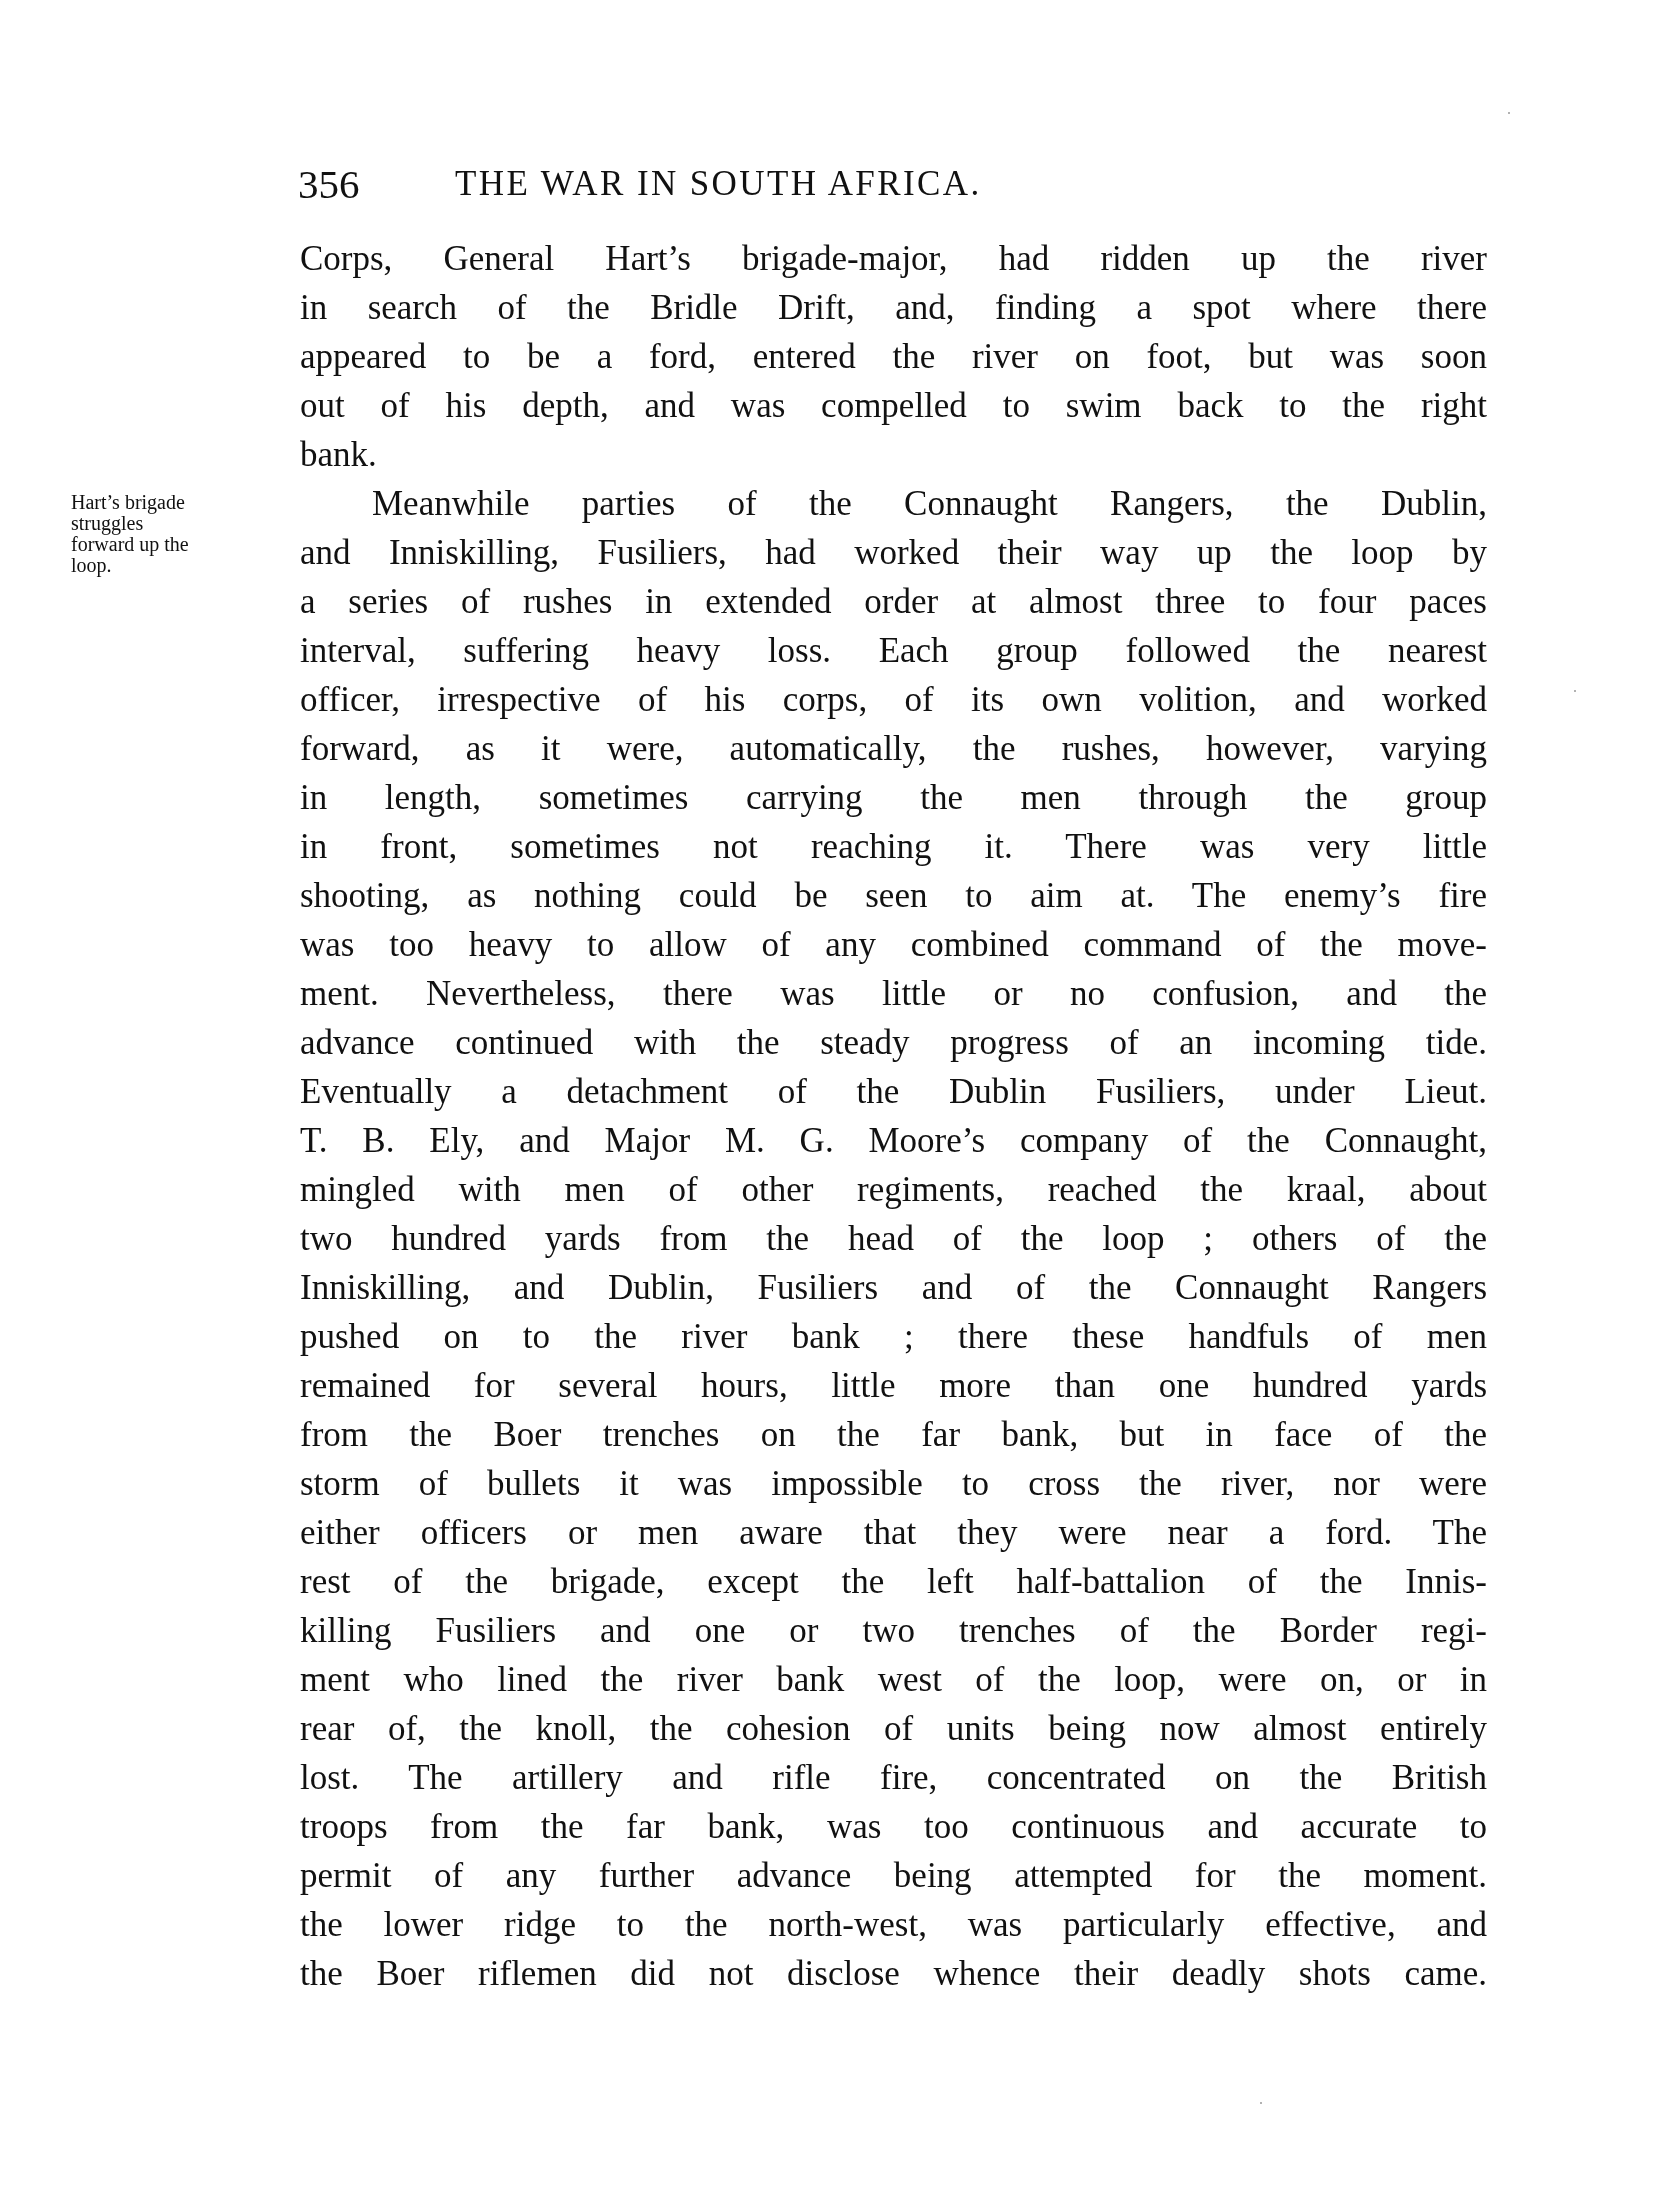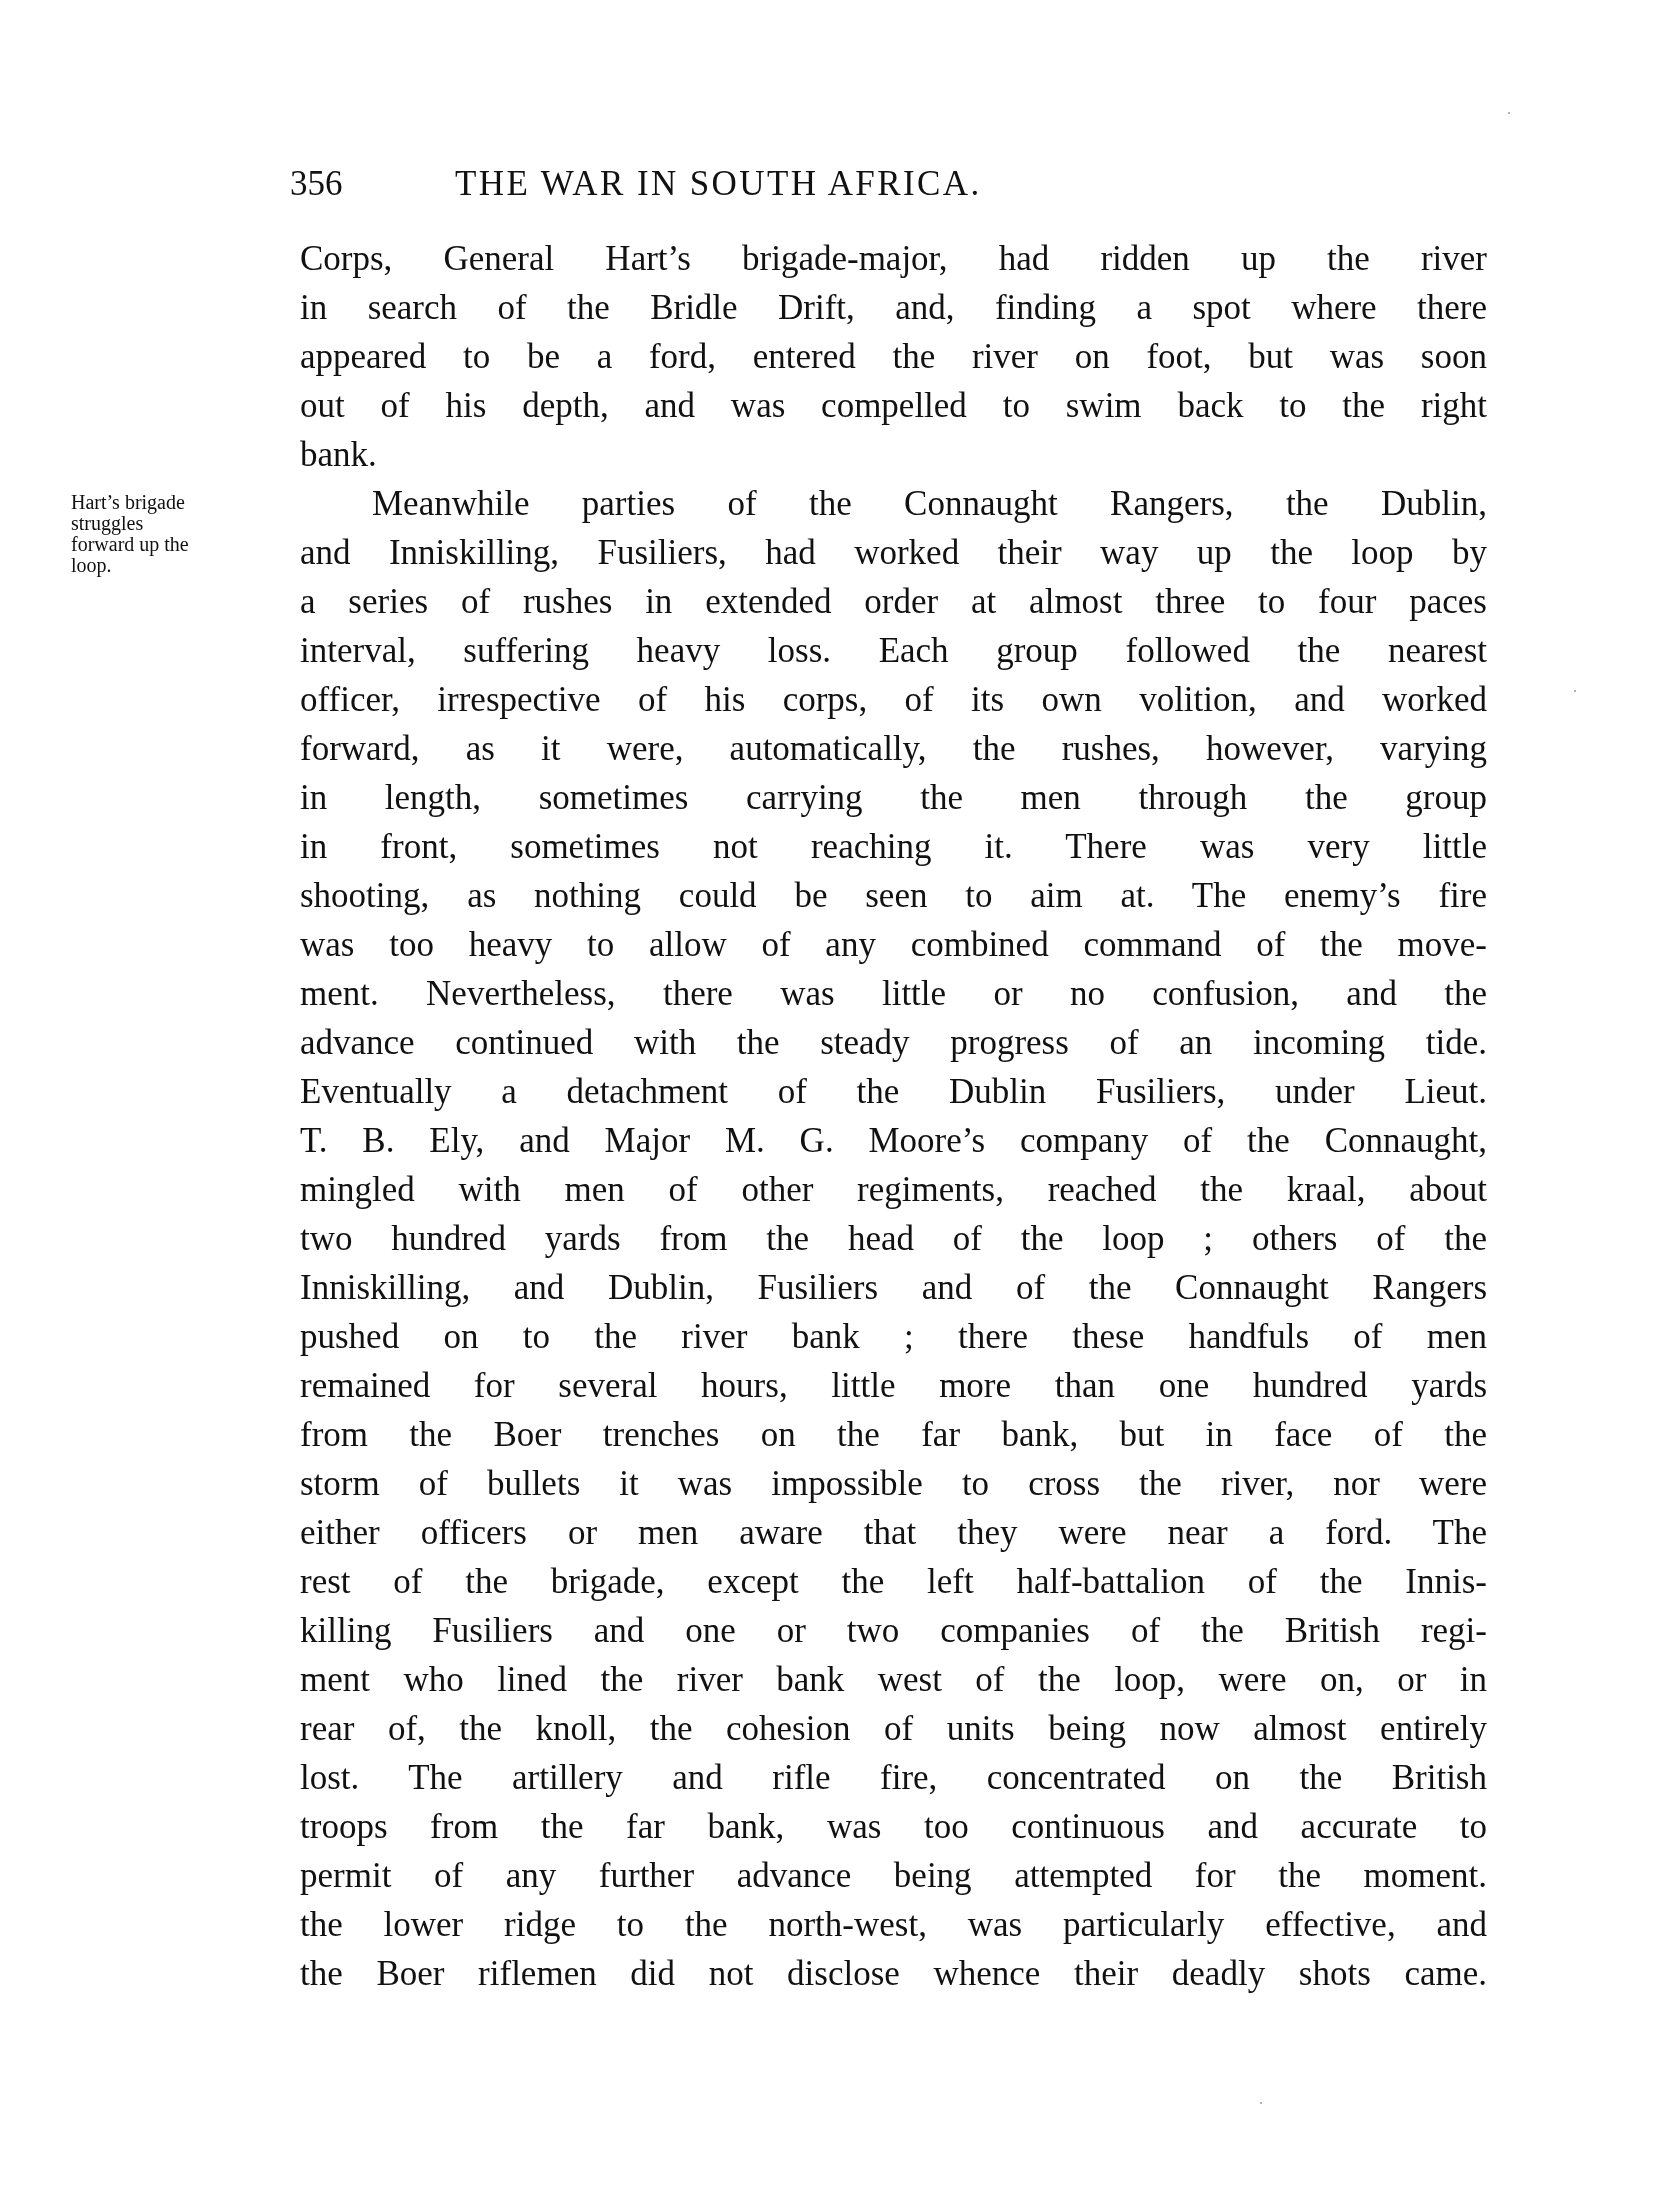--- a/index.html
+++ b/index.html
@@ -22,23 +22,23 @@
     }
     .running-head {
       position: absolute;
       left: 282px;
       top: 160px;
       width: 1189px;
       height: 48px;
     }
     .page-number {
       position: absolute;
-      left: 8px;
+      left: 16px;
       top: 0;
-      font-size: 35px;
+      font-size: 41px;
       line-height: 48px;
     }
     .running-title {
       position: absolute;
       left: 173px;
       top: 0;
       font-size: 35px;
       line-height: 48px;
       letter-spacing: 2.4px;
     }
@@ -125,21 +125,21 @@
       <span class="line">T. B. Ely, and Major M. G. Moore’s company of the Connaught,</span>
       <span class="line">mingled with men of other regiments, reached the kraal, about</span>
       <span class="line">two hundred yards from the head of the loop ; others of the</span>
       <span class="line">Inniskilling, and Dublin, Fusiliers and of the Connaught Rangers</span>
       <span class="line">pushed on to the river bank ; there these handfuls of men</span>
       <span class="line">remained for several hours, little more than one hundred yards</span>
       <span class="line">from the Boer trenches on the far bank, but in face of the</span>
       <span class="line">storm of bullets it was impossible to cross the river, nor were</span>
       <span class="line">either officers or men aware that they were near a ford.  The</span>
       <span class="line">rest of the brigade, except the left half-battalion of the Innis-</span>
-      <span class="line">killing Fusiliers and one or two companies of the British regi-</span>
+      <span class="line">killing Fusiliers and one or two trenches of the Border regi-</span>
       <span class="line">ment who lined the river bank west of the loop, were on, or in</span>
       <span class="line">rear of, the knoll, the cohesion of units being now almost entirely</span>
       <span class="line">lost.  The artillery and rifle fire, concentrated on the British</span>
       <span class="line">troops from the far bank, was too continuous and accurate to</span>
       <span class="line">permit of any further advance being attempted for the moment.</span>
       <span class="line">the lower ridge to the north-west, was particularly effective, and</span>
       <span class="line">the Boer riflemen did not disclose whence their deadly shots came.</span>
     </div>
   </div>
 

